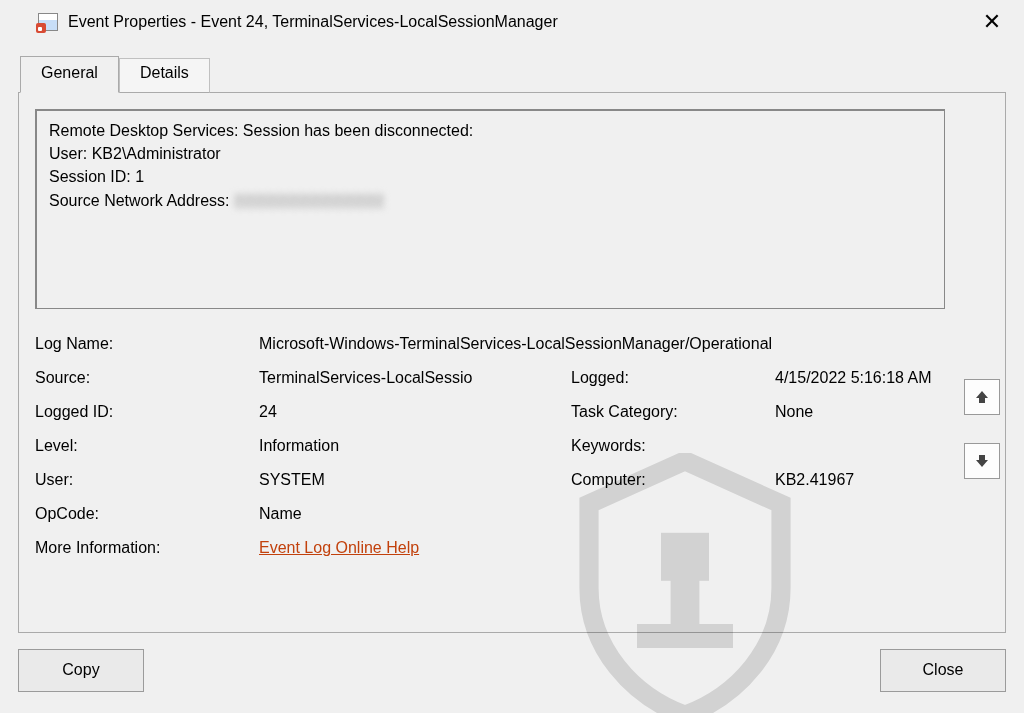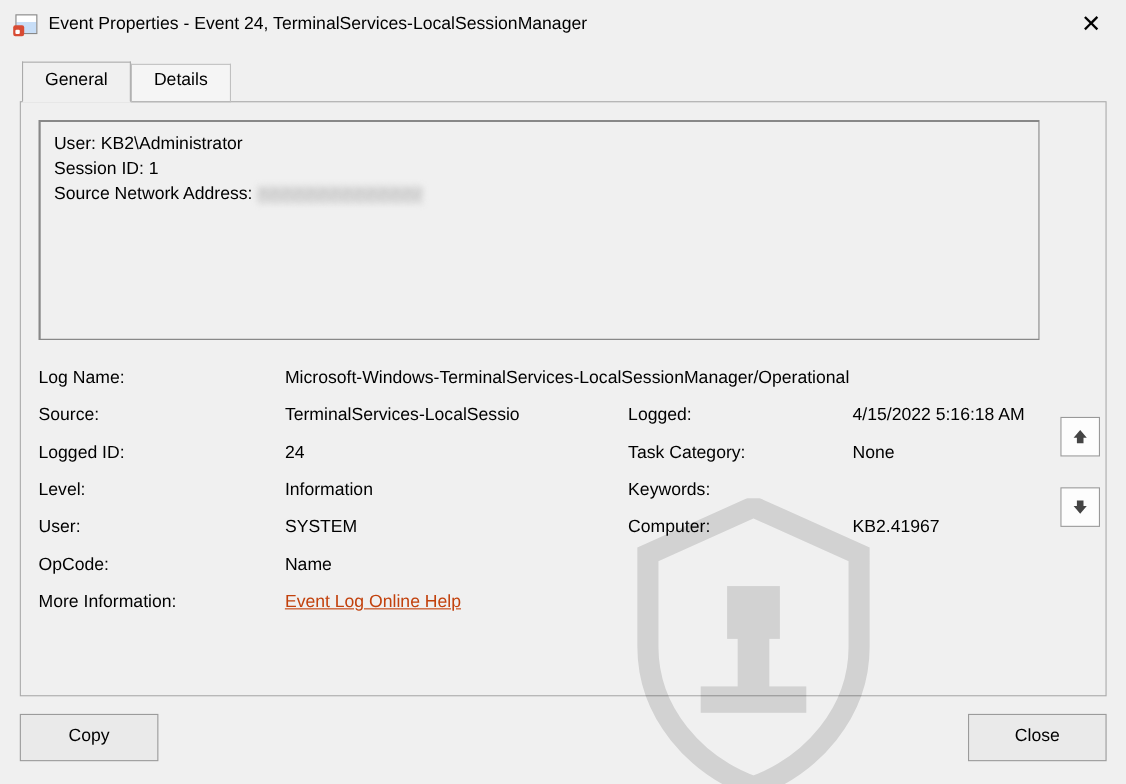--- a/index.html
+++ b/index.html
@@ -1,20 +1,20 @@
 <!DOCTYPE html>
 <html><head>
   <meta charset="utf-8">
   <style>
     * { box-sizing: border-box; margin: 0; padding: 0; font-family: "Segoe UI", Tahoma, sans-serif; }
     html, body { width: 1024px; height: 713px; background: #f0f0f0; overflow: hidden; }
 
     .window { width: 1024px; height: 713px; background: #f0f0f0; display: flex; flex-direction: column; position: relative; }
 
-    .titlebar { height: 44px; display: flex; align-items: center; padding: 0 10px 0 14px; }
+    .titlebar { height: 44px; display: flex; align-items: center; padding: 0 10px 0 14px; margin-left: 24px; }
     .app-icon { width: 20px; height: 18px; margin-right: 10px; position: relative; border: 1px solid #888; background: linear-gradient(#fff 0 38%, #c8def7 38% 100%); }
     .app-icon::before { content:""; position:absolute; left:-3px; bottom:-3px; width:10px; height:10px; background:#d84b34; border-radius:2px; }
     .app-icon::after  { content:""; position:absolute; left:-1px; bottom:-1px; width:4px; height:4px; background:#fff; border-radius:1px; }
 
     .titlebar-text { font-size: 16px; color: #000; flex: 0 0 auto; }
     .titlebar-spacer { flex: 1; }
     .close-x { width: 44px; height: 44px; display:flex; align-items:center; justify-content:center; font-size: 22px; color:#000; cursor:pointer; user-select:none; font-family: Arial, sans-serif; }
 
     .client { flex:1; position: relative; padding: 12px 18px 18px 18px; }
 
@@ -74,20 +74,21 @@
     <div class="panel">
 
       <svg class="watermark" viewBox="0 0 100 110">
         <path d="M50 2 L90 20 V55 C90 80 72 100 50 108 C28 100 10 80 10 55 V20 Z" fill="none" stroke="#000" stroke-width="8"></path>
         <rect x="40" y="32" width="20" height="20" fill="#000"></rect>
         <rect x="44" y="50" width="12" height="28" fill="#000"></rect>
         <rect x="30" y="70" width="40" height="10" fill="#000"></rect>
       </svg>
 
       <div class="msgbox">
+        <div class="line">Remote Desktop Services: Session has been disconnected:</div>
         <div class="line"></div>
         <div class="line">User: KB2\Administrator</div>
         <div class="line">Session ID: 1</div>
         <div class="line"><span>Source Network Address: </span><span class="redact"></span></div>
       </div>
 
       <div class="grid">
         <div class="row">
           <div class="lbl1">Log Name:</div>
           <div class="full">Microsoft-Windows-TerminalServices-LocalSessionManager/Operational</div>

